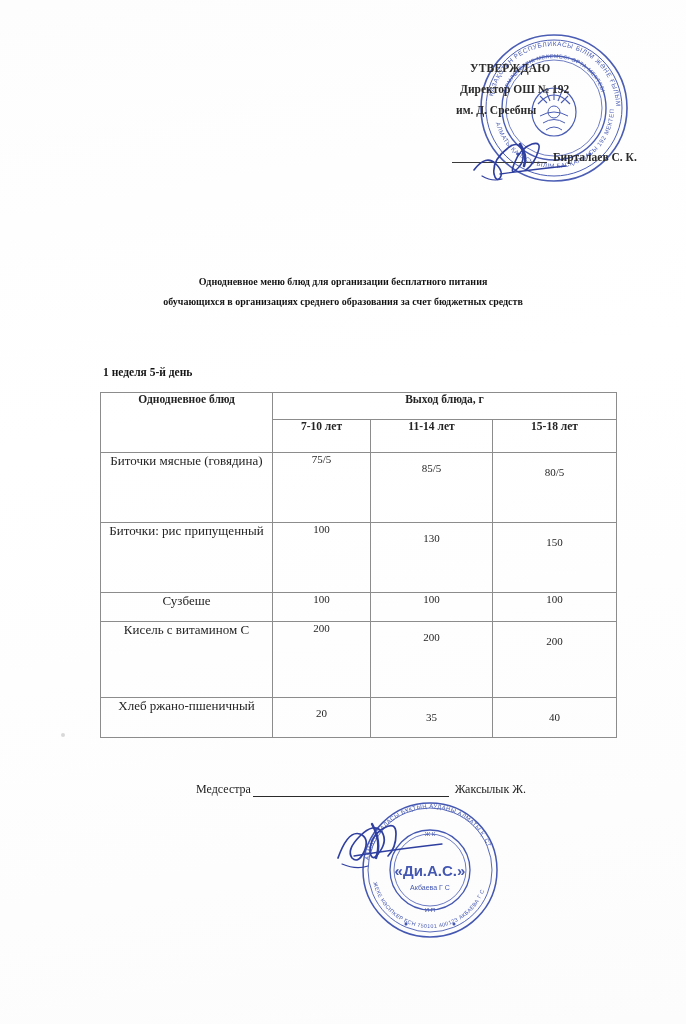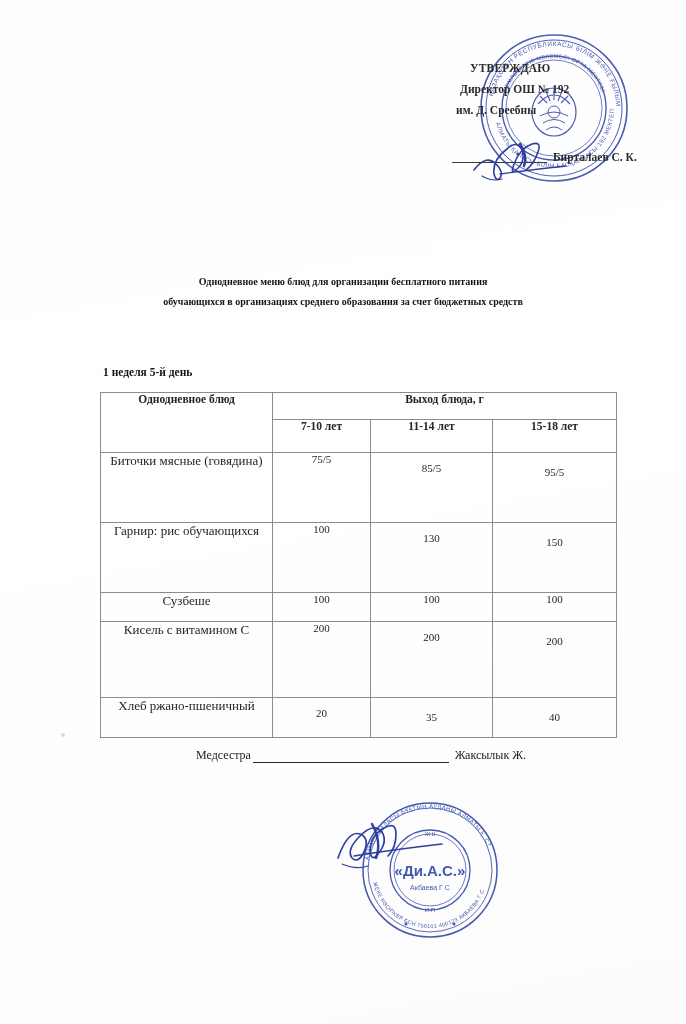--- a/index.html
+++ b/index.html
@@ -190,21 +190,21 @@
 
   
   .foot-row {
     position: absolute;
     font-size: 12px;
     color: #1d1d1d;
     display: flex;
     align-items: flex-end;
     white-space: nowrap;
   }
-  .foot-medsestra { left: 196px; top: 748px; width: 330px; }
+  .foot-medsestra { left: 196px; top: 782px; width: 330px; }
   .foot-director  { left: 182px; top: 833px; width: 345px; }
   .foot-label { font-size: 12px; }
   .foot-rule {
     border-bottom: 1px solid #2a2a2a;
     height: 12px;
     flex: 1 1 auto;
     margin: 0 2px;
   }
   .foot-name { font-size: 12px; padding-left: 4px; }
 
@@ -307,24 +307,24 @@
         <th class="th-age">7-10 лет</th>
         <th class="th-age">11-14 лет</th>
         <th class="th-age">15-18 лет</th>
       </tr>
     </thead>
     <tbody>
       <tr class="r-h1">
         <td class="cell-name">Биточки мясные (говядина)</td>
         <td class="cell-val">75/5</td>
         <td class="cell-val v2">85/5</td>
-        <td class="cell-val v3">95/5</td>
+        <td class="cell-val v3">80/5</td>
       </tr>
       <tr class="r-h2">
-        <td class="cell-name">Гарнир: рис обучающихся</td>
+        <td class="cell-name">Биточки: рис припущенный</td>
         <td class="cell-val">100</td>
         <td class="cell-val v2">130</td>
         <td class="cell-val v3">150</td>
       </tr>
       <tr class="r-h3">
         <td class="cell-name">Сузбеше</td>
         <td class="cell-val">100</td>
         <td class="cell-val">100</td>
         <td class="cell-val">100</td>
       </tr>

